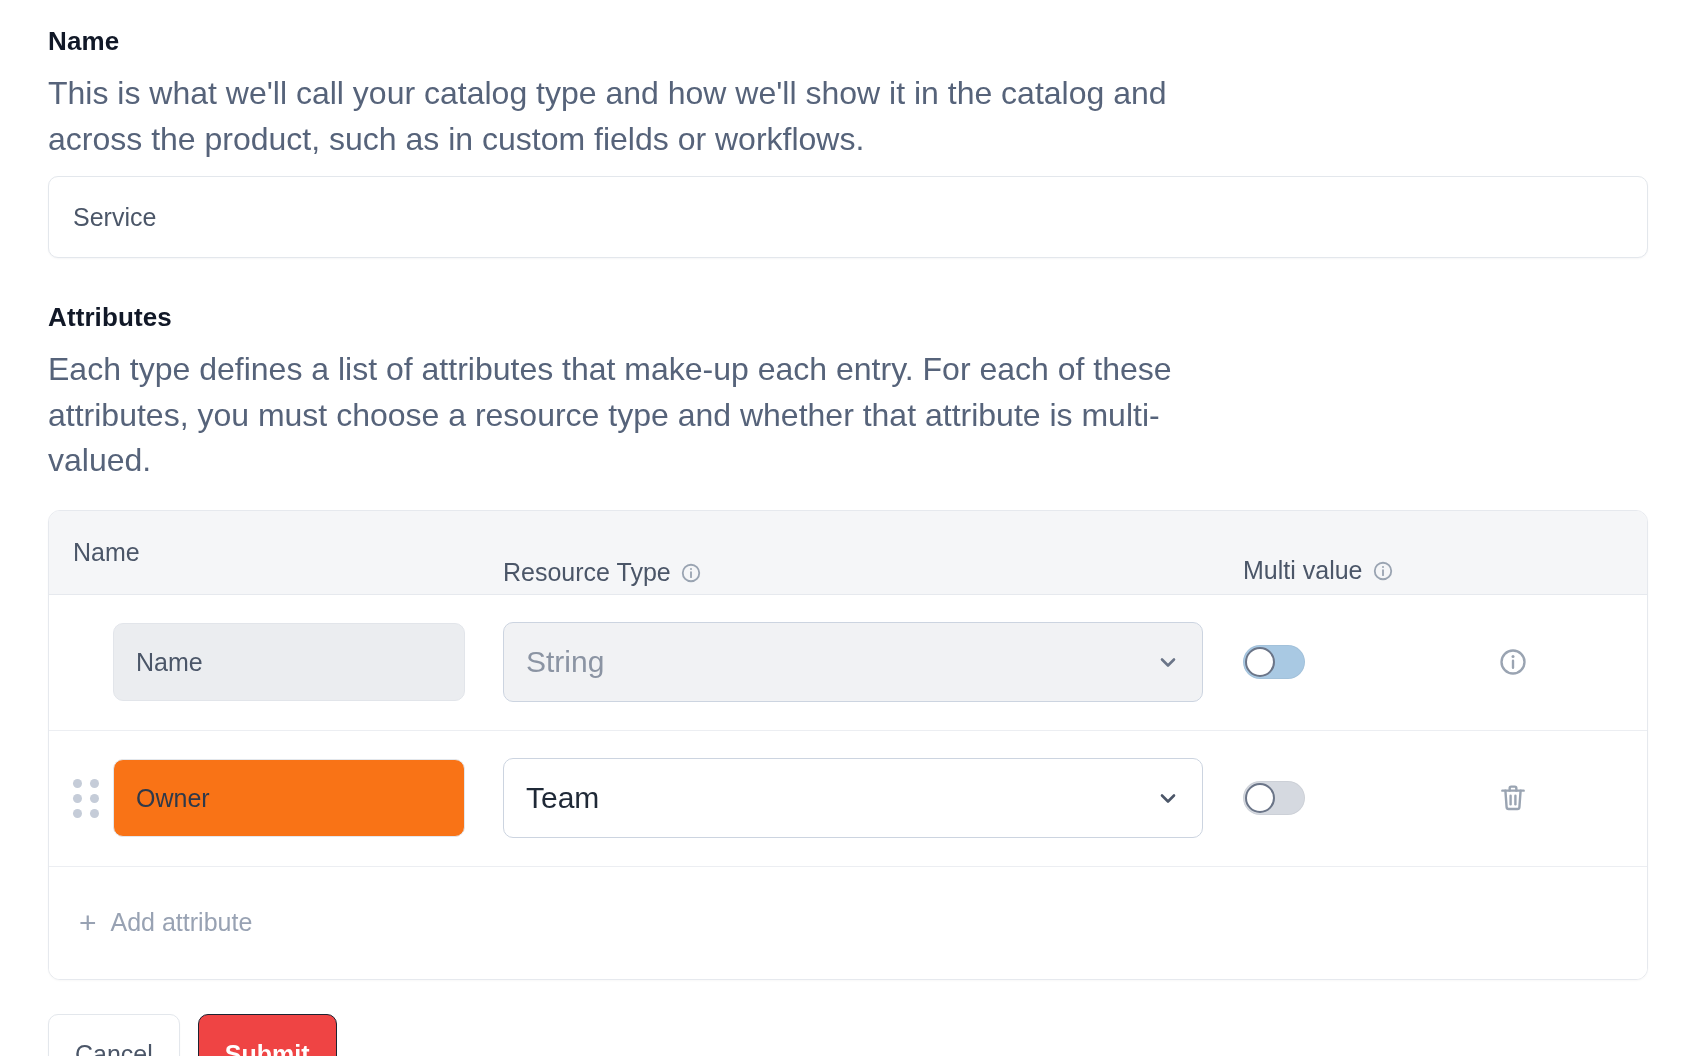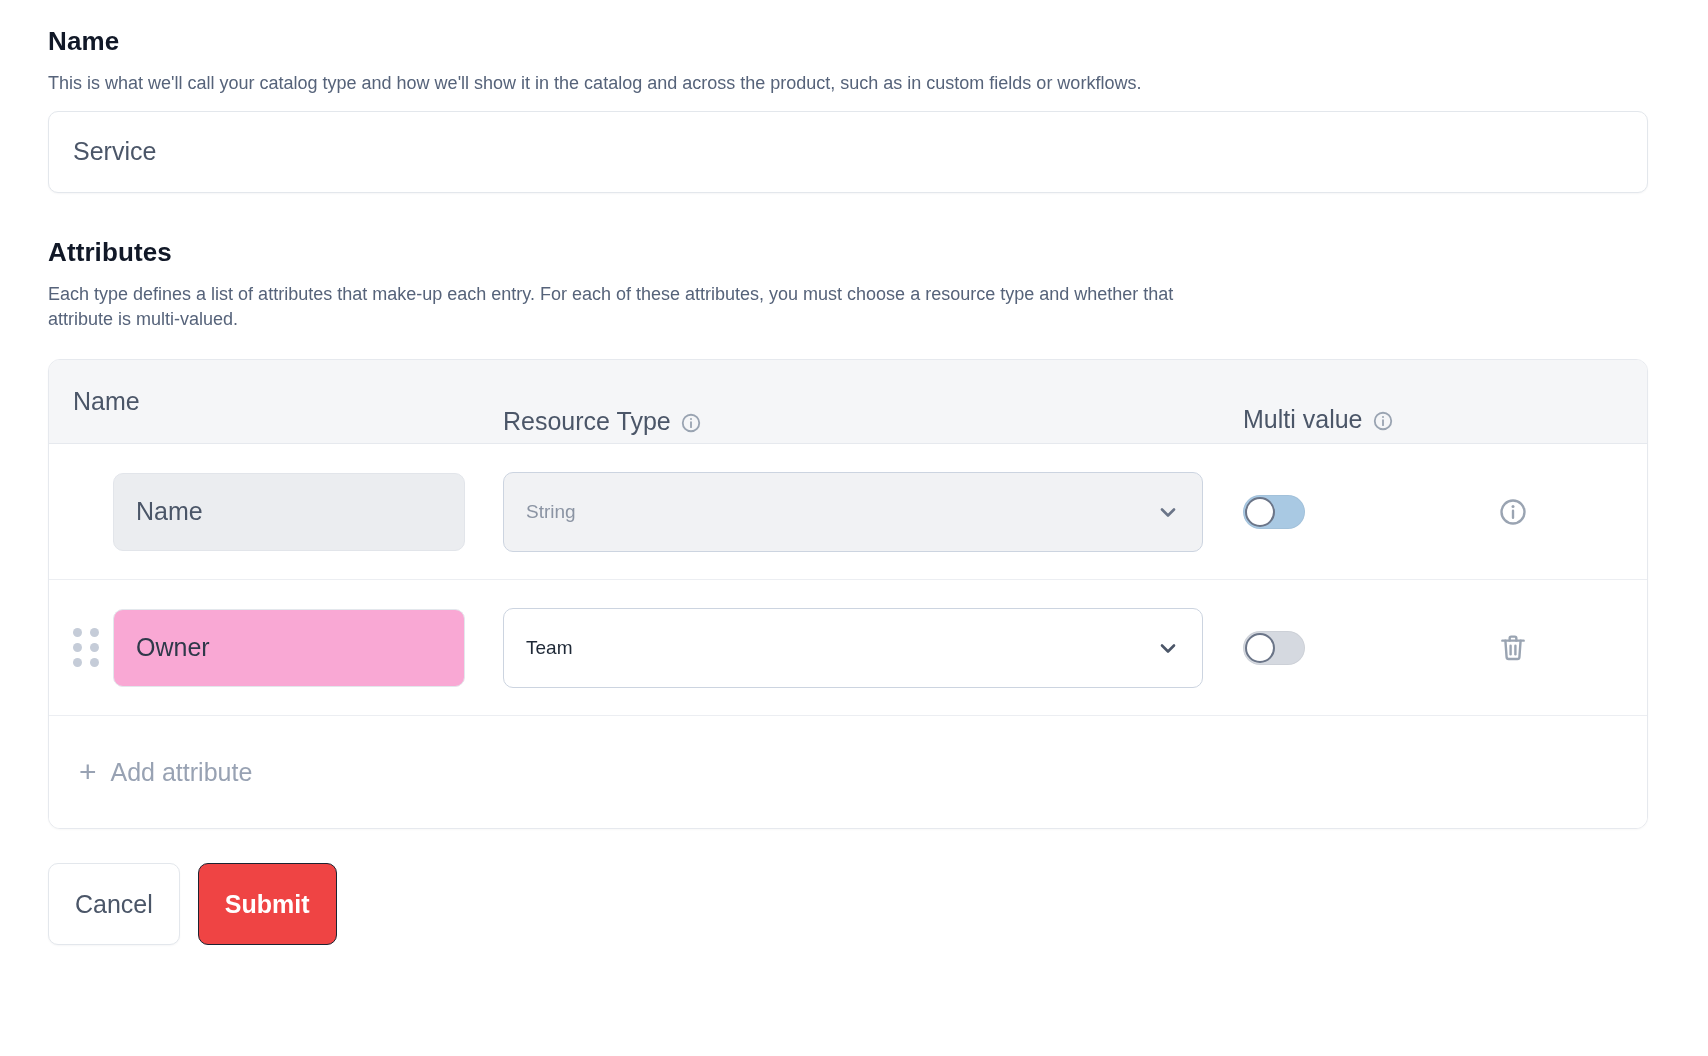--- a/index.html
+++ b/index.html
@@ -27,21 +27,21 @@
   
   .section-label {
     font-size: 26px;
     font-weight: 700;
     color: #111827;
     letter-spacing: 0.1px;
     line-height: 1.2;
     margin: 0;
   }
   .section-desc {
-    font-size: 18px;
+    font-size: 32px;
     font-weight: 400;
     color: #56637a;
     line-height: 1.42;
     margin: 14px 0 0 0;
     max-width: 1180px;
   }
 
   
   .name-input-wrap {
     margin-top: 14px;
@@ -132,21 +132,21 @@
     background: #c5ccd8;
     display: block;
   }
   .drag-spacer { width: 26px; flex: 0 0 26px; }
 
   .row-input {
     width: 352px;
     height: 78px;
     border-radius: 10px;
     border: 1px solid #e3e7ec;
-    background: #f9a8d4;
+    background: #f97316;
     font-family: "Liberation Sans", sans-serif;
     font-size: 25px;
     color: #2f394a;
     padding: 0 22px;
     outline: none;
   }
   .row-input.disabled {
     background: #ebedf0;
     border-color: #e2e5ea;
     color: #4b5668;
@@ -164,21 +164,21 @@
     align-items: center;
     padding: 0 22px;
     cursor: pointer;
   }
   .select-box.disabled {
     background: #f1f2f4;
     border-color: #ccd4e0;
     cursor: default;
   }
   .select-value {
-    font-size: 19px;
+    font-size: 30px;
     color: #1f2937;
   }
   .select-box.disabled .select-value { color: #8b94a3; }
   .chevron {
     position: absolute;
     right: 22px;
     top: 50%;
     transform: translateY(-50%);
     width: 24px;
     height: 24px;

